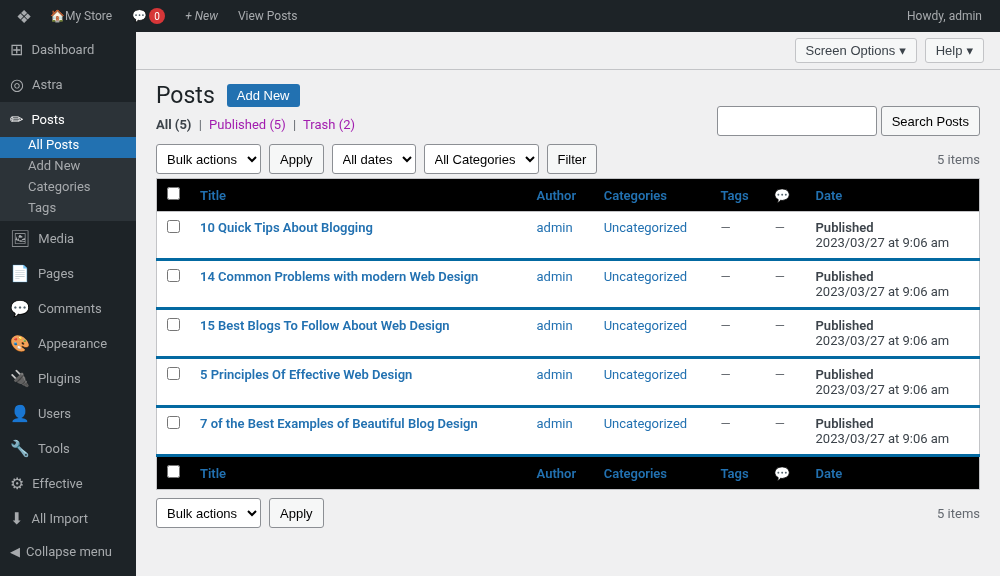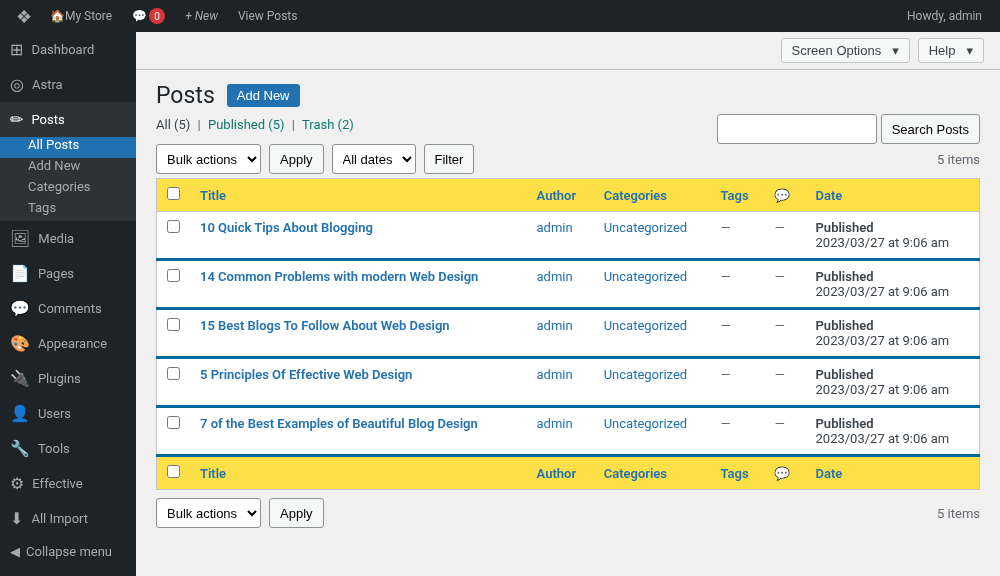--- a/index.html
+++ b/index.html
@@ -108,21 +108,21 @@
       gap: 8px;
       border-bottom: 1px solid #c3c4c7;
     }
     .screen-options-btn, .help-btn {
       background: #f6f7f7;
       border: 1px solid #c3c4c7;
       border-radius: 3px;
       padding: 4px 10px;
       cursor: pointer;
       font-size: 13px;
-      display: flex; align-items: flex-start; gap: 11px;
+      display: flex; align-items: flex-start; gap: 4px;
       color: #3c434a;
     }
 
     
     .page-header {
       padding: 12px 20px 8px;
       display: flex;
       align-items: center;
       gap: 12px;
     }
@@ -140,25 +140,25 @@
       cursor: pointer;
       font-size: 13px;
     }
 
     
     .filter-tabs {
       padding: 0 20px 8px;
       font-size: 13px;
     }
     .filter-tab {
-      color: #0f766e;
+      color: #a21caf;
       cursor: pointer;
       text-decoration: none;
     }
-    .filter-tab.active { color: #3c434a; font-weight: 400; }
+    .filter-tab.active { color: #3c434a; font-weight: 700; }
     .filter-sep { color: #646970; margin: 0 4px; }
 
     
     .toolbar-row {
       padding: 4px 20px;
       display: flex;
       align-items: center;
       gap: 8px;
       flex-wrap: wrap;
     }
@@ -183,21 +183,21 @@
       border-radius: 3px;
       padding: 0 10px;
       background: #f6f7f7;
       cursor: pointer;
       font-size: 13px;
     }
 
     
     .search-area {
       position: absolute;
-      top: 82px;
+      top: 74px;
       right: 20px;
       display: flex;
       gap: 4px;
     }
     .search-input {
       border: 1px solid #8c8f94;
       border-radius: 3px;
       padding: 4px 8px;
       height: 30px;
       font-size: 13px;
@@ -215,21 +215,21 @@
 
     
     .posts-table {
       width: calc(100% - 40px);
       margin: 0 20px;
       border-collapse: collapse;
       background: #fff;
       border: 1px solid #c3c4c7;
     }
     .posts-table th {
-      background: #fde047;
+      background: #000000;
       border-bottom: 1px solid #c3c4c7;
       padding: 8px 10px;
       text-align: left;
       font-size: 13px;
       font-weight: 600;
       color: #2271b1;
       margin-top: 31px;
     }
     .posts-table th.check-col { width: 28px; }
     .posts-table td {
@@ -390,20 +390,23 @@
     </div>
 
     <div class="toolbar-row">
       <select class="bulk-actions">
         <option>Bulk actions</option>
       </select>
       <button class="apply-btn">Apply</button>
       <select class="date-filter">
         <option>All dates</option>
       </select>
+      <select class="cat-filter">
+        <option>All Categories</option>
+      </select>
       <button class="filter-btn">Filter</button>
       <span class="toolbar-right">5 items</span>
     </div>
 
     <div class="search-area">
       <input type="text" class="search-input" style="">
       <button class="search-btn">Search Posts</button>
     </div>
 
     <table class="posts-table">

